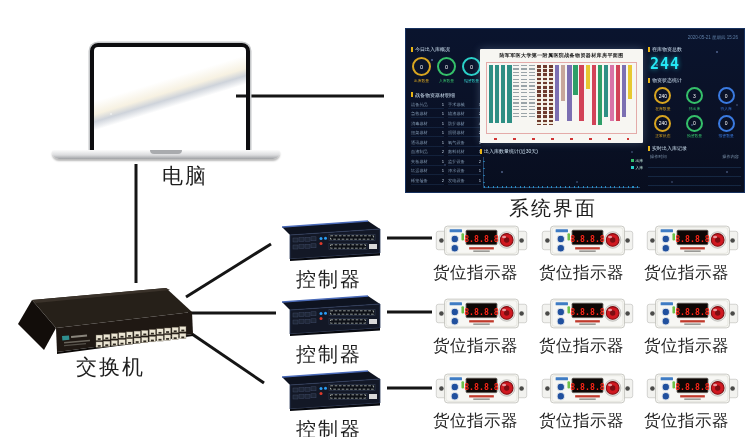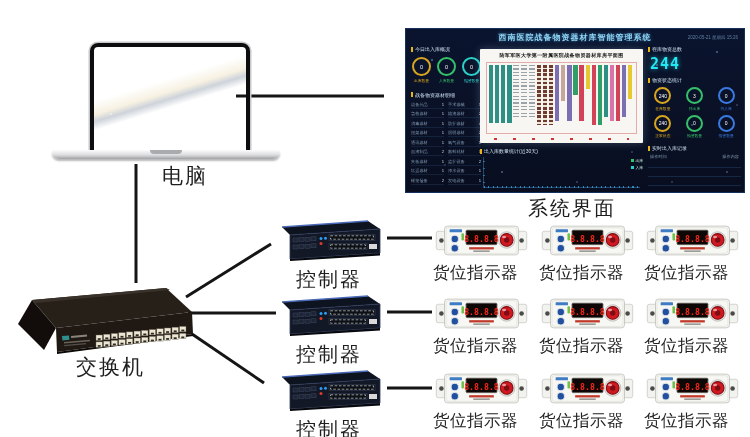--- a/index.html
+++ b/index.html
@@ -299,21 +299,20 @@
     <div class="abs ind" style="left: 644px; top: 370px;">
       <svg width="95" height="37" viewBox="0 0 92 36">
         <use href="#sym-indicator"></use>
       </svg>
       <div class="lbl-inline">货位指示器</div>
     </div>
   </div>
 
 <div class="abs dash">
   <div class="dash-stars"></div>
-  <div class="dash-title">西南医院战备物资器材库智能管理系统</div>
   <div class="dash-dt">2020-05-21 星期四 15:26</div>
 
   <div class="dpanel p-left">
     <div class="sec-h">今日出入库概况</div>
     <div class="gauges gauges3">
         <div class="gauge">
           <div class="ring" style="border-color:#d8a520">
             <span>0</span>
           </div>
           <div class="glabel" style="color:#d8a520">出库数量</div>
@@ -498,13 +497,13 @@
     <div class="sec-h" style="margin-top:7px;">实时出入库记录</div>
     <div class="rt-headers">
       <span>操作时间</span>
       <span>操作内容</span>
     </div>
     <div class="rt-row"></div>
     <div class="rt-row"></div>
     <div class="rt-row"></div>
   </div>
 </div>
-<div class="lbl lbl-md" style="left:528px;top:195px;">系统界面</div>
+<div class="lbl lbl-md" style="left:509px;top:195px;">系统界面</div>
 
 </body></html>

